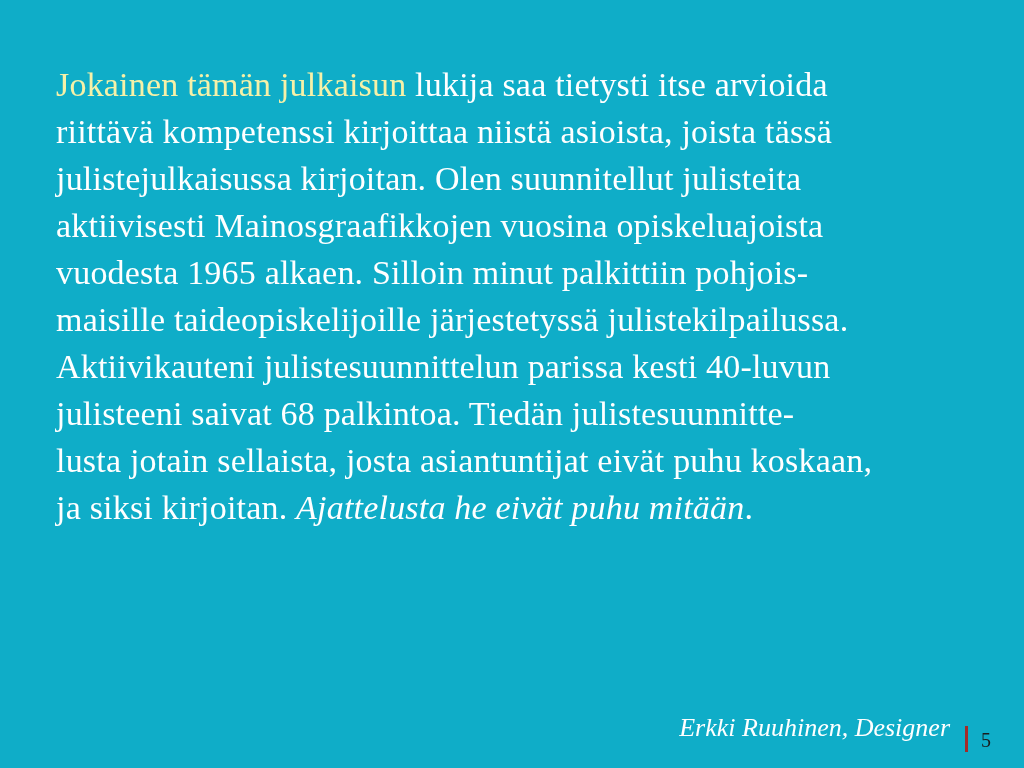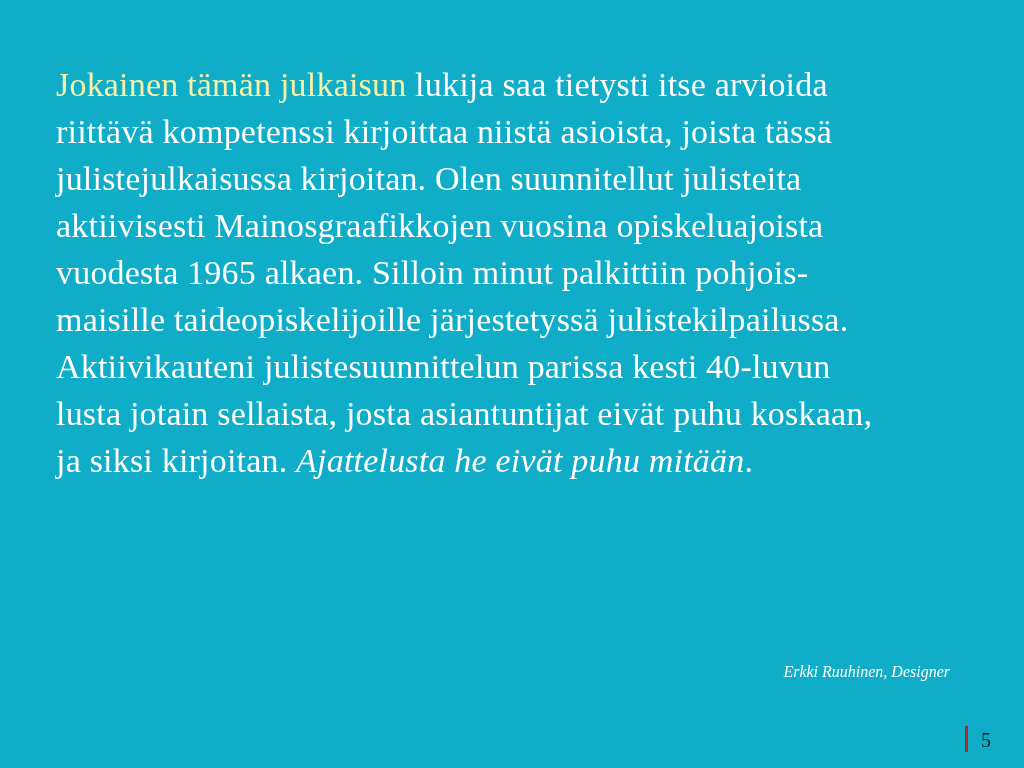--- a/index.html
+++ b/index.html
@@ -35,24 +35,24 @@
   .highlight {
     color: #f6f1a8;
   }
   .italic {
     font-style: italic;
     margin-top: 48px;
   }
   .attribution {
     position: absolute;
     right: 74px;
-    top: 658px;
+    top: 714px;
     color: #ffffff;
     font-style: italic;
-    font-size: 16px;
+    font-size: 26px;
     line-height: 28px;
     white-space: nowrap;
   }
   .pn-divider {
     position: absolute;
     left: 965px;
     top: 726px;
     width: 3px;
     height: 26px;
     background: #a42a28;
@@ -76,20 +76,21 @@
 
   <div class="body-text">
     <div class="line"><span class="highlight">Jokainen tämän julkaisun</span><span> lukija saa tietysti itse arvioida</span></div>
 
     <div class="line">riittävä kompetenssi kirjoittaa niistä asioista, joista tässä</div>
     <div class="line">julistejulkaisussa kirjoitan. Olen suunnitellut julisteita</div>
     <div class="line">aktiivisesti Mainosgraafikkojen vuosina opiskeluajoista</div>
     <div class="line">vuodesta 1965 alkaen. Silloin minut palkittiin pohjois-</div>
     <div class="line">maisille taideopiskelijoille järjestetyssä julistekilpailussa.</div>
     <div class="line">Aktiivikauteni julistesuunnittelun parissa kesti 40-luvun</div>
+    <div class="line">julisteeni saivat 68 palkintoa. Tiedän julistesuunnitte-</div>
     <div class="line">lusta jotain sellaista, josta asiantuntijat eivät puhu koskaan,</div>
 
     <div class="line"><span>ja siksi kirjoitan. </span><span class="italic">Ajattelusta he eivät puhu mitään</span><span>.</span></div>
   </div>
 
   <div class="attribution">Erkki Ruuhinen, Designer</div>
 
   <div class="pn-divider"></div>
   <div class="page-number">5</div>
 

